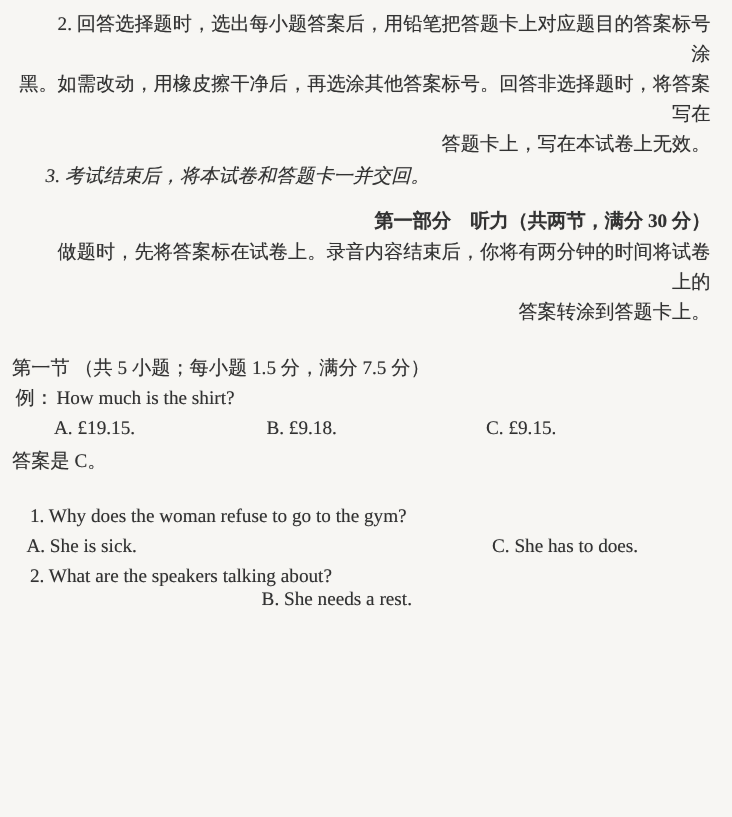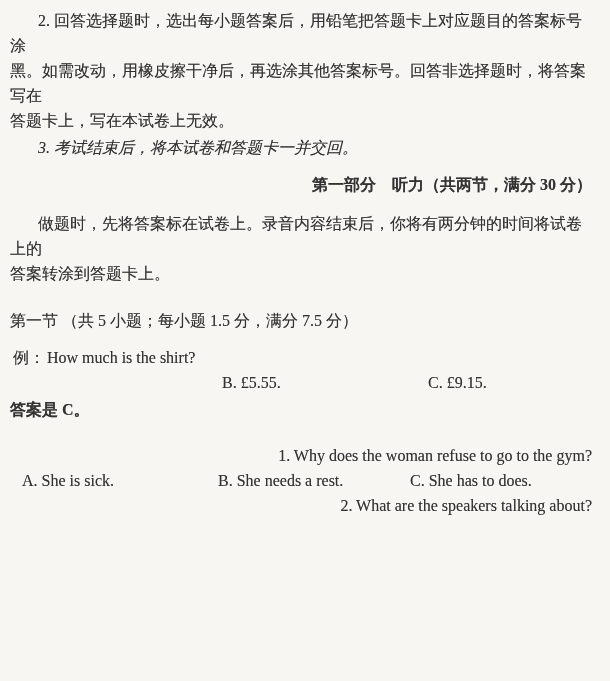--- a/index.html
+++ b/index.html
@@ -8,40 +8,40 @@
     background: #f7f6f3;
     color: #323232;
     font-family: "Liberation Serif", "DejaVu Serif", serif;
     font-size: 16px;
     line-height: 25px;
     overflow: hidden;
     text-shadow: 0 0 0.6px rgba(40,40,40,0.45);
   }
   .page { padding: 8px 18px 0 10px; }
   .bold { font-weight: bold; }
-  .multiline { white-space: pre-line; }
+  .multiline { white-space: pre-line; text-align: right; }
   .indent { text-indent: 28px; }
   .note3 { margin-top: 2px; font-style: italic; }
   .part-heading { margin-top: 12px; font-weight: bold; text-align: right; }
-  .part-intro { margin-top: 14px; }
+  .part-intro { margin-top: 1px; }
   .section-heading { margin-top: 22px; }
   .section-intro { margin-top: 1px; }
-  .example-q { margin-top: 12px; }
+  .example-q { }
   .example-q .exlabel { margin-left: 3px; }
   .example-q .extext { margin-left: 2px; }
-  .answer-line { margin-top: 2px; font-weight: bold; }
+  .answer-line { margin-top: 2px; }
   .questions { margin-top: 21px; }
-  .qline { padding-left: 15px; text-align: right; }
+  .qline { padding-left: 15px; }
   .optrow { position: relative; height: 25px; }
   .optrow span { position: absolute; top: 0; white-space: nowrap; }
   .optrow.ex .opt-a { left: 35px; }
   .optrow.ex .opt-b { left: 212px; }
-  .optrow.ex .opt-c { left: 418px; }
+  .optrow.ex .opt-c { left: 395px; }
   .optrow.qs .opt-a { left: 12px; }
-  .optrow.qs .opt-b { left: 208px; }
+  .optrow.qs .opt-b { left: 208px; margin-top: 44px; }
   .optrow.qs .opt-c { left: 400px; }
 </style>
 </head>
 <body>
 
 <div class="page">
 
 
 
   <div class="indent multiline">2. 回答选择题时，选出每小题答案后，用铅笔把答题卡上对应题目的答案标号涂
@@ -56,21 +56,22 @@
 答案转涂到答题卡上。</div>
 
   <div class="section-heading">第一节 （共 5 小题；每小题 1.5 分，满分 7.5 分）</div>
 
 
   <div class="example-q">
     <span class="exlabel">例：</span><span class="extext">How much is the shirt?</span>
   </div>
 
   <div class="optrow ex">
-    <span class="opt-b">B. £5.55.</span>
+    <span class="opt-a">A. £19.15.</span>
+    <span class="opt-b">B. £9.18.</span>
     <span class="opt-c">C. £9.15.</span>
   </div>
 
   <div class="answer-line">答案是 C。</div>
 
   <div class="questions">
 
     <div class="qline">1. Why does the woman refuse to go to the gym?</div>
     <div class="optrow qs">
       <span class="opt-a">A. She is sick.</span>

